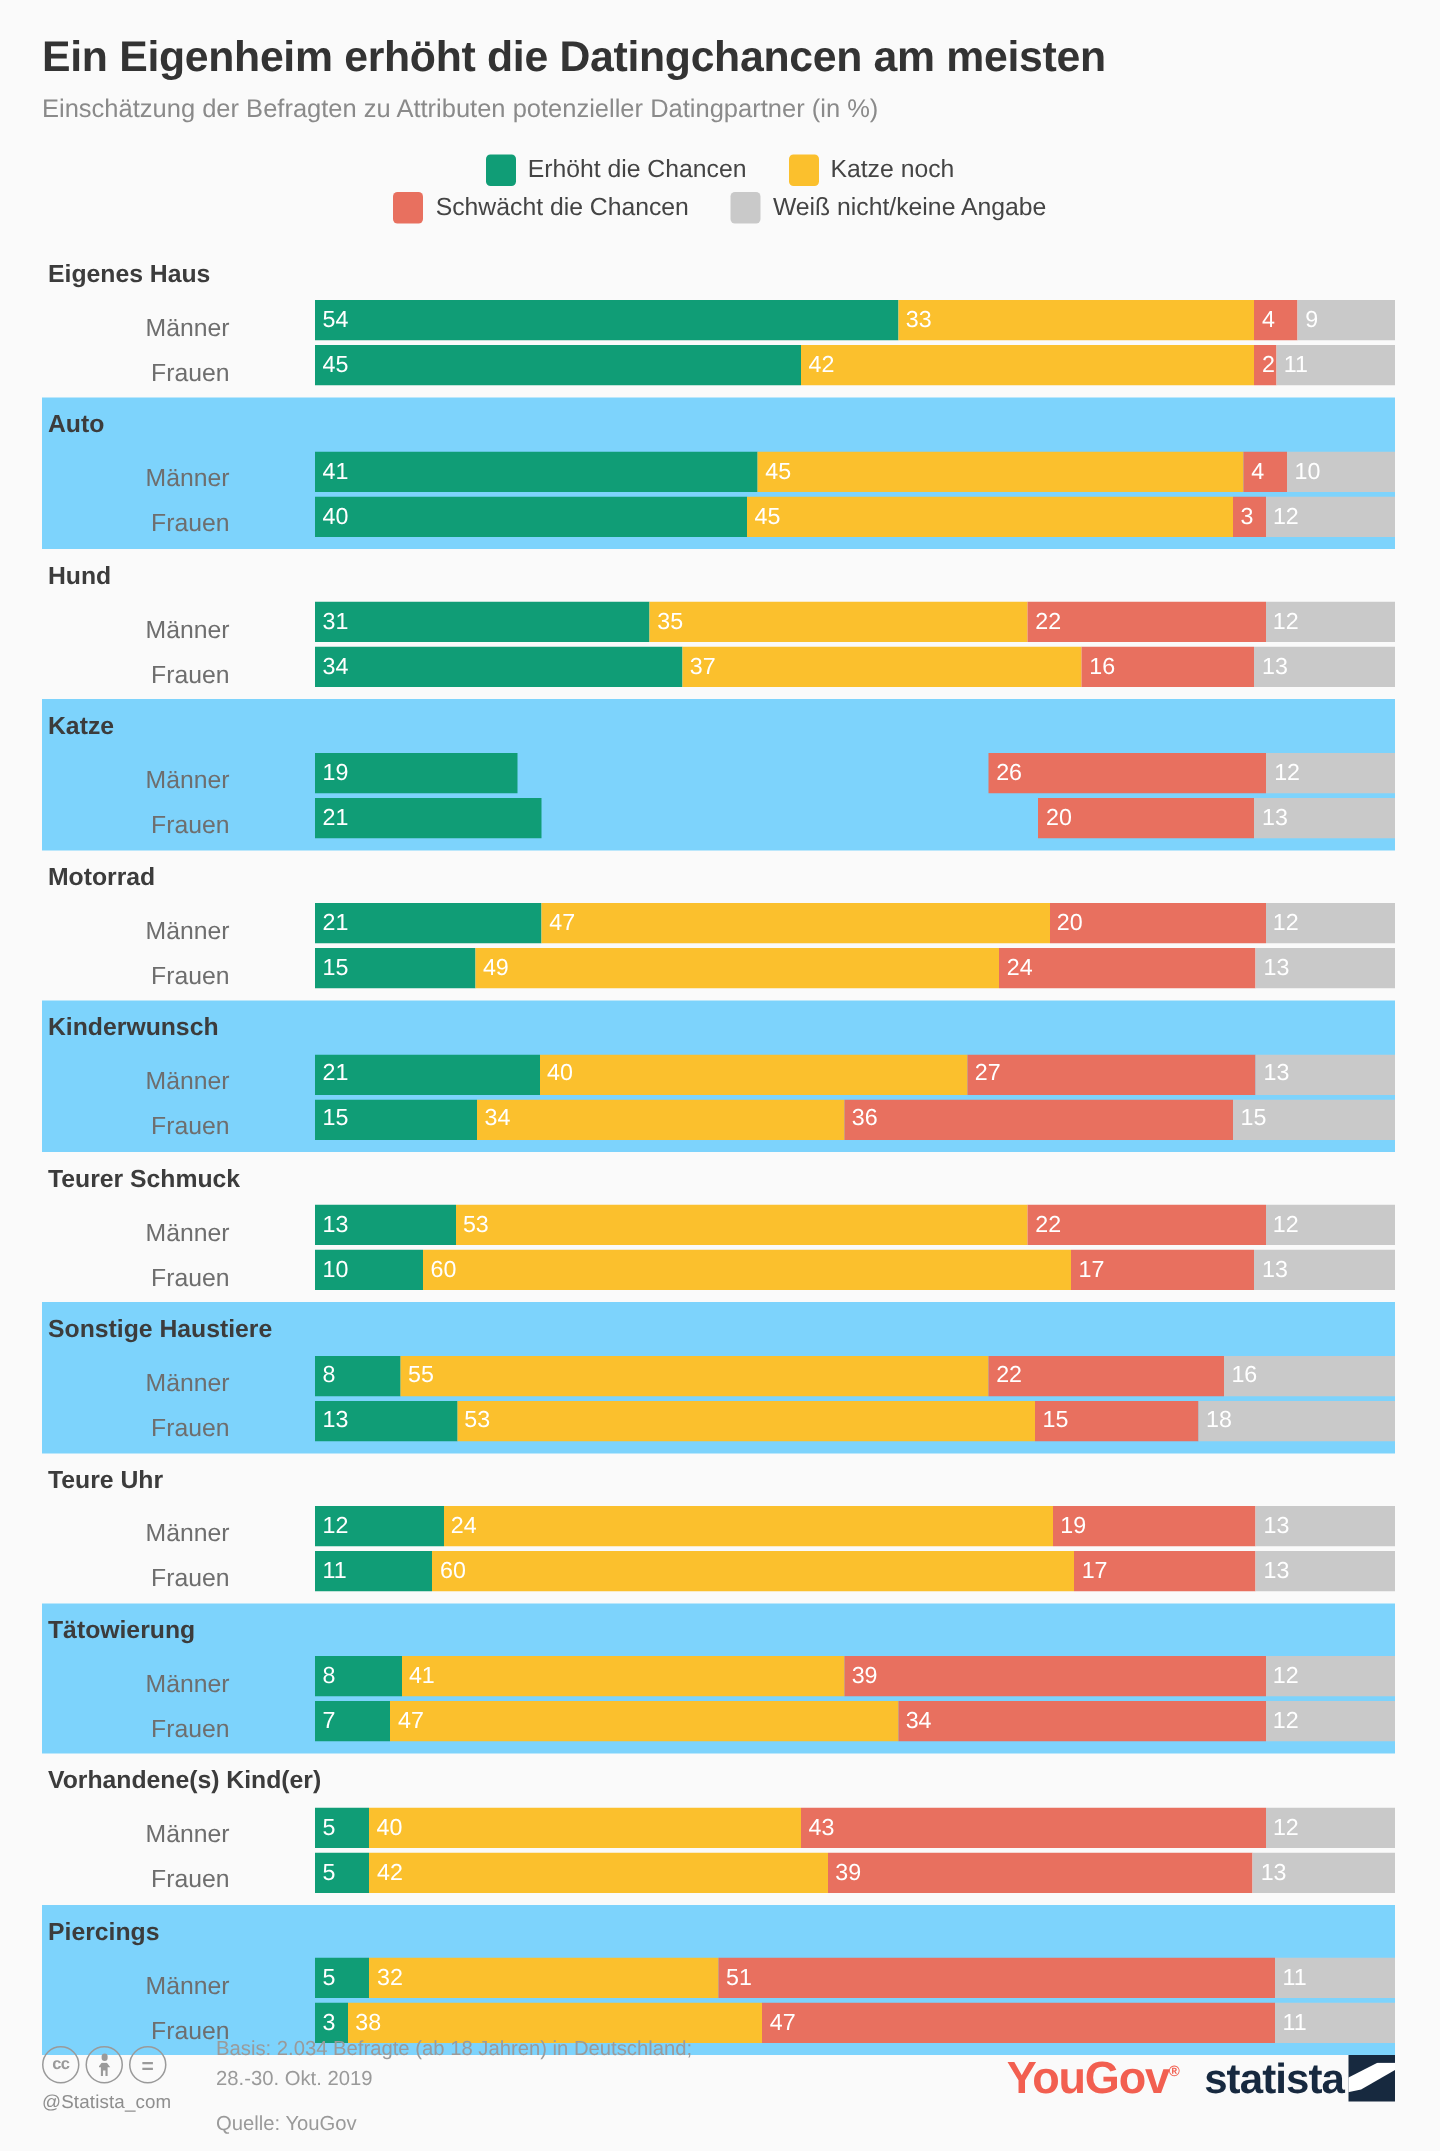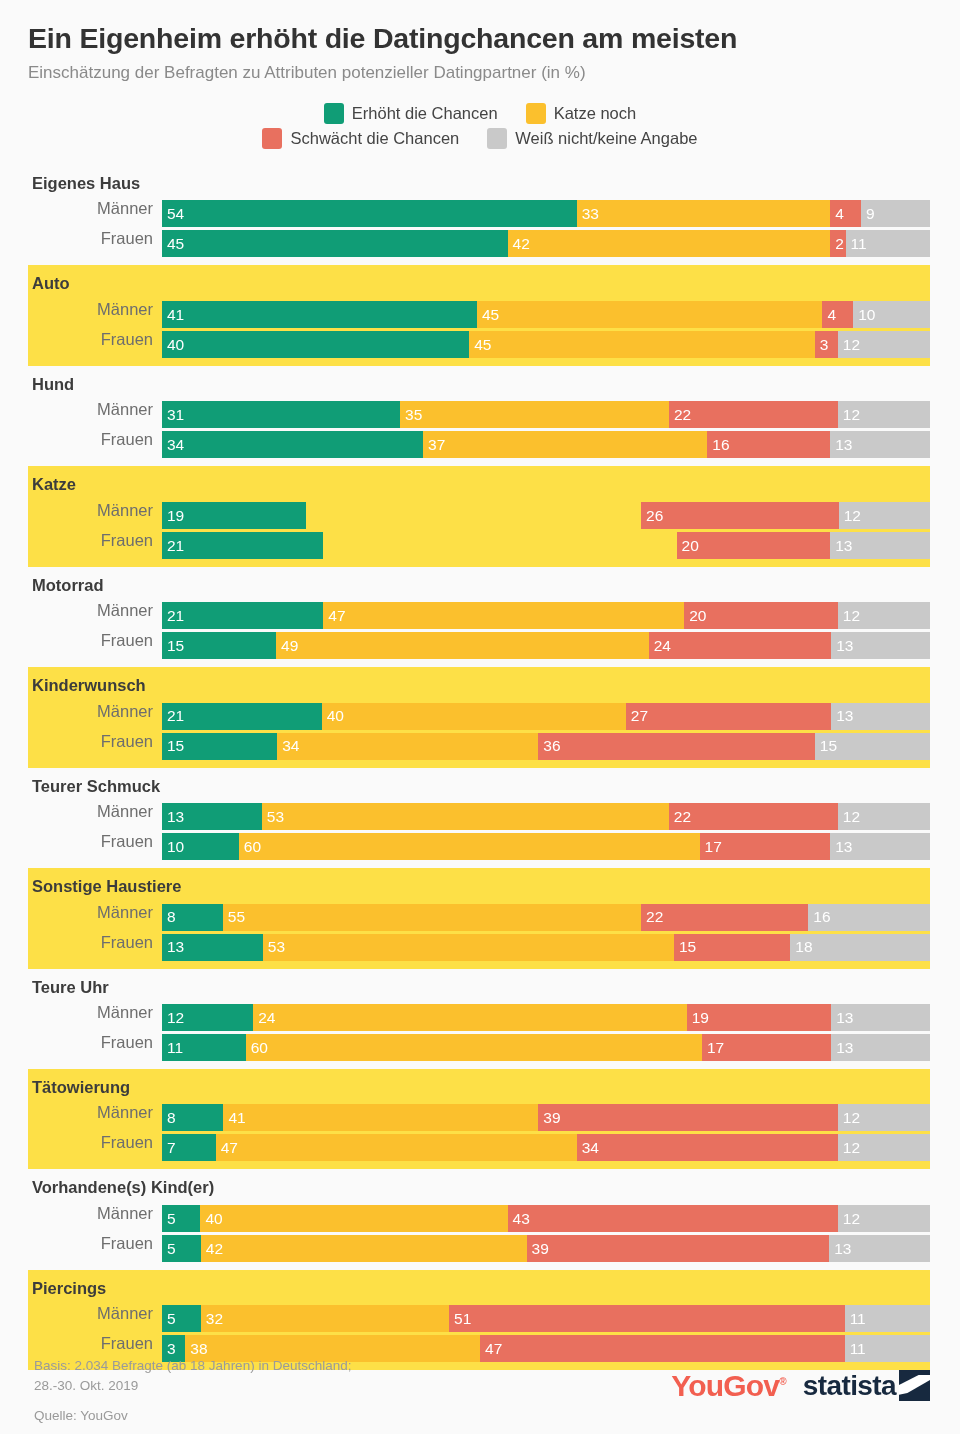--- a/index.html
+++ b/index.html
@@ -75,34 +75,35 @@
 
   
   .chart {
     margin-top: 12px;
     padding: 0 30px 0 28px;
   }
   .group {
     padding: 6px 0 8px 0;
   }
   .group.alt {
-    background: #fde047;
+    background: #7dd3fc;
   }
   .group-label {
     font-size: 16.5px;
     font-weight: bold;
     color: #3c3c3c;
     padding: 2px 0 3px 4px;
     line-height: 1.3;
   }
   .bar-row {
     display: flex;
-    align-items: flex-start;
+    align-items: flex-end;
     height: 27px;
     margin-top: 3px;
+    gap: 48px;
   }
   .row-label {
     width: 134px;
     flex: 0 0 134px;
     text-align: right;
     padding-right: 9px;
     font-size: 16.5px;
     color: #6e6e6e;
     white-space: nowrap;
     line-height: 1;
@@ -738,20 +739,37 @@
             <div class="seg s-nodata" style="width: 11.1111%;">
               <span class="seg-val">11</span>
             </div>
           </div>
         </div>
       </div>
     </div>
 
   <div class="footer">
 
+    <div class="cc-block">
+      <div class="cc-icons">
+        <div class="cc-circle">
+          <span class="cc-txt">cc</span>
+        </div>
+        <div class="cc-circle">
+          <span class="cc-person">
+              <span class="head"></span>
+              <span class="body"></span>
+            </span>
+        </div>
+        <div class="cc-circle">
+          <span class="cc-eq">=</span>
+        </div>
+      </div>
+      <div class="cc-handle">@Statista_com</div>
+    </div>
 
     <div class="source-block">
       <div class="source-line">Basis: 2.034 Befragte (ab 18 Jahren) in Deutschland;</div>
       <div class="source-line">28.-30. Okt. 2019</div>
       <div class="source-line spaced">Quelle: YouGov</div>
     </div>
 
     <div class="logos">
       <div class="logo-yougov">
         <span>YouGov</span><span class="reg">®</span>

